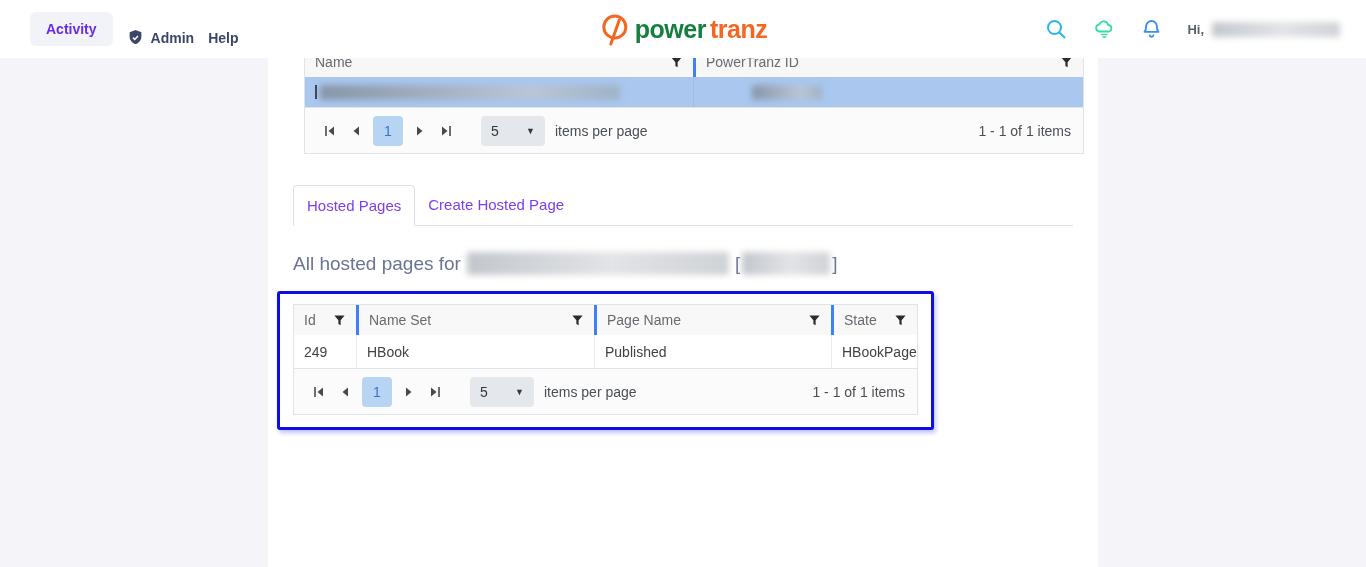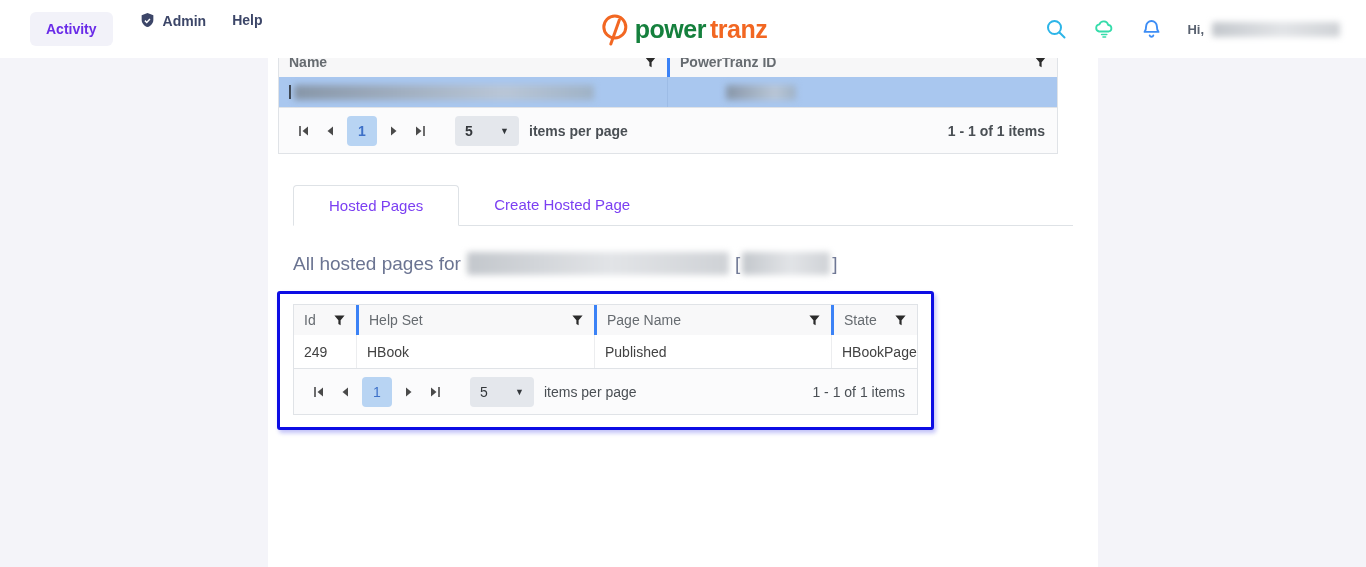--- a/index.html
+++ b/index.html
@@ -9,21 +9,21 @@
     background:#f4f4f9;
     color:#424242;
     font-size:14px;
   }
   
   .nav {
     position:fixed; top:0; left:0; width:1366px; height:58px;
     background:#ffffff; z-index:50;
     display:flex; align-items:center;
   }
-  .nav-left { display:flex; align-items:flex-start; gap:26px; margin-left:30px; }
+  .nav-left { display:flex; align-items:flex-end; gap:14px; margin-left:30px; }
   .nav-pill {
     background:#f2f2f9; color:#6a2ce8; font-weight:700;
     padding:9px 16px; border-radius:6px; font-size:14px; cursor:pointer;
   }
   .nav-item {
     display:flex; align-items:center; gap:7px;
     color:#3c4668; font-weight:700; font-size:14px; cursor:pointer;
   }
   .brand {
     position:absolute; left:50%; top:50%; transform:translate(-50%,-50%);
@@ -57,21 +57,21 @@
   }
   .grid-head .cell:first-child { border-left:none; }
   .cell .funnel { margin-left:auto; cursor:pointer; flex:none; }
   .grid-row { display:grid; background:#fff; color:#424242; }
   .grid-row .cell {
     padding:7px 10px; border-left:1px solid #ecedef; display:flex; align-items:center;
   }
   .grid-row .cell:first-child { border-left:none; }
   .grid-row.selected { background:#a9c7ef; }
   .grid-row.selected .cell { border-left-color:#9dbce6; }
-  .top-grid { margin-left:10px; width:780px; margin-top:-6px;font-weight:bold; }
+  .top-grid { margin-left:36px; width:780px; margin-top:-6px; }
   .top-grid .grid-head { grid-template-columns:388px 1fr; }
   .top-grid .grid-row  { grid-template-columns:388px 1fr; height:30px; }
   
   .pager {
     display:flex; align-items:center; background:#fbfbfc;
     border-top:1px solid #e0e3e7; padding:8px 12px; height:46px;
   }
   .pg-btn {
     width:26px; height:26px; display:flex; align-items:center; justify-content:center;
     cursor:pointer; border-radius:4px;
@@ -88,21 +88,21 @@
   }
   .pg-select .caret { margin-left:auto; font-size:9px; color:#33373b; }
   .pg-label { margin-left:10px; color:#4a4f54; }
   .pg-range { margin-left:auto; color:#4a4f54; }
   
   .tabstrip {
     margin-left:25px; width:780px; margin-top:30px;
     display:flex; border-bottom:1px solid #dee2e6;
   }
   .tab {
-    padding:11px 35px; font-size:15px; color:#7b3ff2; cursor:pointer;
+    padding:11px 13px; font-size:15px; color:#7b3ff2; cursor:pointer;
     position:relative; top:1px;
   }
   .tab.active {
     border:1px solid #dee2e6; border-bottom:1px solid #fff;
     border-radius:4px 4px 0 0; background:#fff; font-weight:400;
   }
   
   .page-heading {
     margin:26px 0 0 25px; font-size:19px; font-weight:400; color:#6b7492;
     display:flex; align-items:center; gap:6px;
@@ -256,21 +256,21 @@
       <div class="grid-head">
         <div class="cell">
           <span>Id</span>
           <span class="funnel">
             <svg width="13" height="13" viewBox="0 0 14 14">
                 <path d="M1.5 1.5h11L8.2 6.8v5.4l-2.4-1.5V6.8z" fill="#2b2b2b"></path>
               </svg>
           </span>
         </div>
         <div class="cell">
-          <span>Help Set</span>
+          <span>Name Set</span>
           <span class="funnel">
             <svg width="13" height="13" viewBox="0 0 14 14">
                 <path d="M1.5 1.5h11L8.2 6.8v5.4l-2.4-1.5V6.8z" fill="#2b2b2b"></path>
               </svg>
           </span>
         </div>
         <div class="cell">
           <span>Page Name</span>
           <span class="funnel">
             <svg width="13" height="13" viewBox="0 0 14 14">

